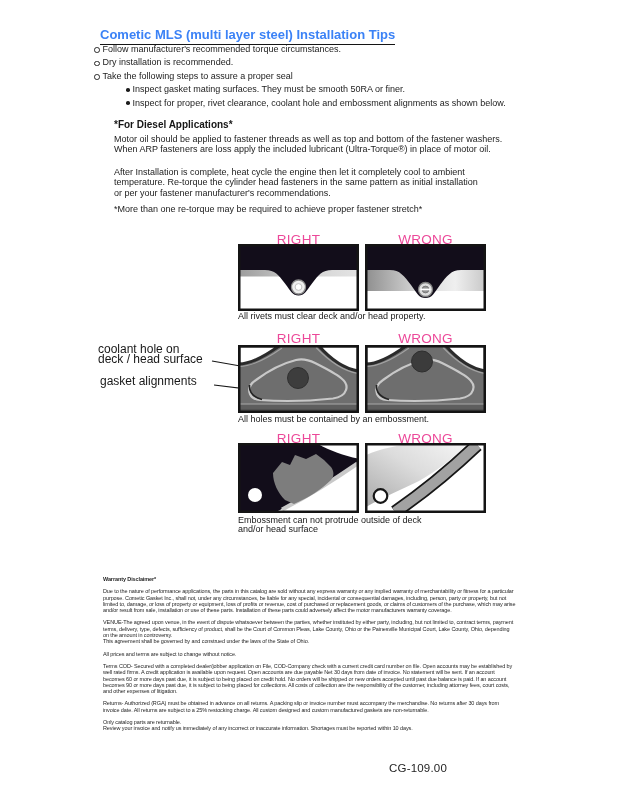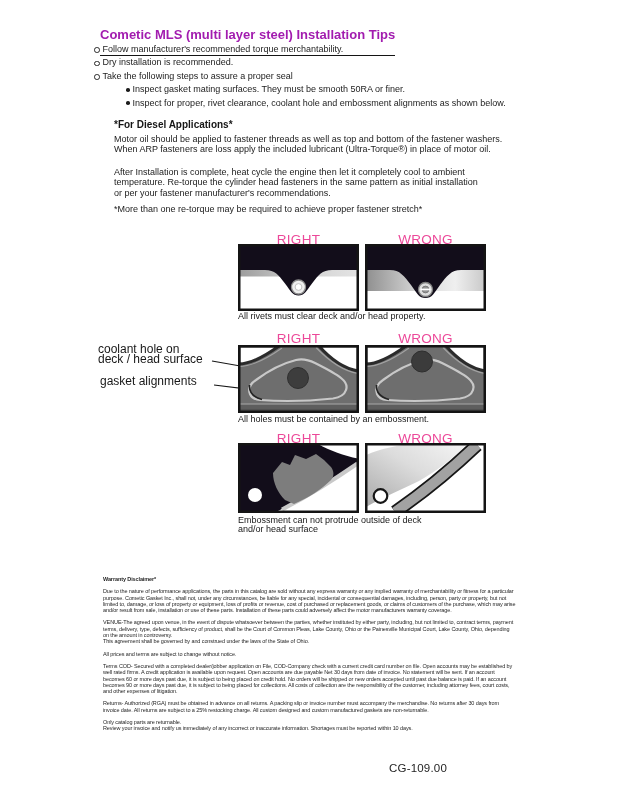--- a/index.html
+++ b/index.html
@@ -7,22 +7,22 @@
     position:relative; width:618px; height:800px; margin:0 auto;
     background:#ffffff; overflow:hidden;
     font-family:"Liberation Sans","DejaVu Sans",sans-serif;
     color:#1c1c1c;
     -webkit-font-smoothing:antialiased;
   }
   .abs { position:absolute; }
 
   .doc-title {
     left:100px; top:27px;
-    font-size:13px; font-weight:700; color:#a21caf;
-    border-bottom:1.5px solid #141414; padding-bottom:13px;
+    font-size:13px; font-weight:700; color:#3b82f6;
+    border-bottom:1.5px solid #141414; padding-bottom:2px;
     white-space:nowrap;
   }
 
   .tips { left:94px; top:43px; width:430px; font-size:9px; line-height:13.4px; }
   .tip-row { display:flex; align-items:flex-start; }
   .ring {
     width:3.6px; height:3.6px; border:1px solid #2a2a2a; border-radius:50%;
     display:inline-block; margin:4.2px 3px 0 0; flex:0 0 auto;
   }
   .dot {
@@ -54,21 +54,21 @@
 </head>
 <body>
 
 <div class="page">
 
   <div class="abs doc-title">Cometic MLS (multi layer steel) Installation Tips</div>
 
   <div class="abs tips">
     <div class="tip-row">
       <span class="ring"></span>
-      <span class="tip-text">Follow manufacturer's recommended torque merchantability.</span>
+      <span class="tip-text">Follow manufacturer's recommended torque circumstances.</span>
     </div>
     <div class="tip-row">
       <span class="ring"></span>
       <span class="tip-text">Dry installation is recommended.</span>
     </div>
     <div class="tip-row">
       <span class="ring"></span>
       <span class="tip-text">Take the following steps to assure a proper seal</span>
     </div>
     <div class="tip-row tip-sub">

